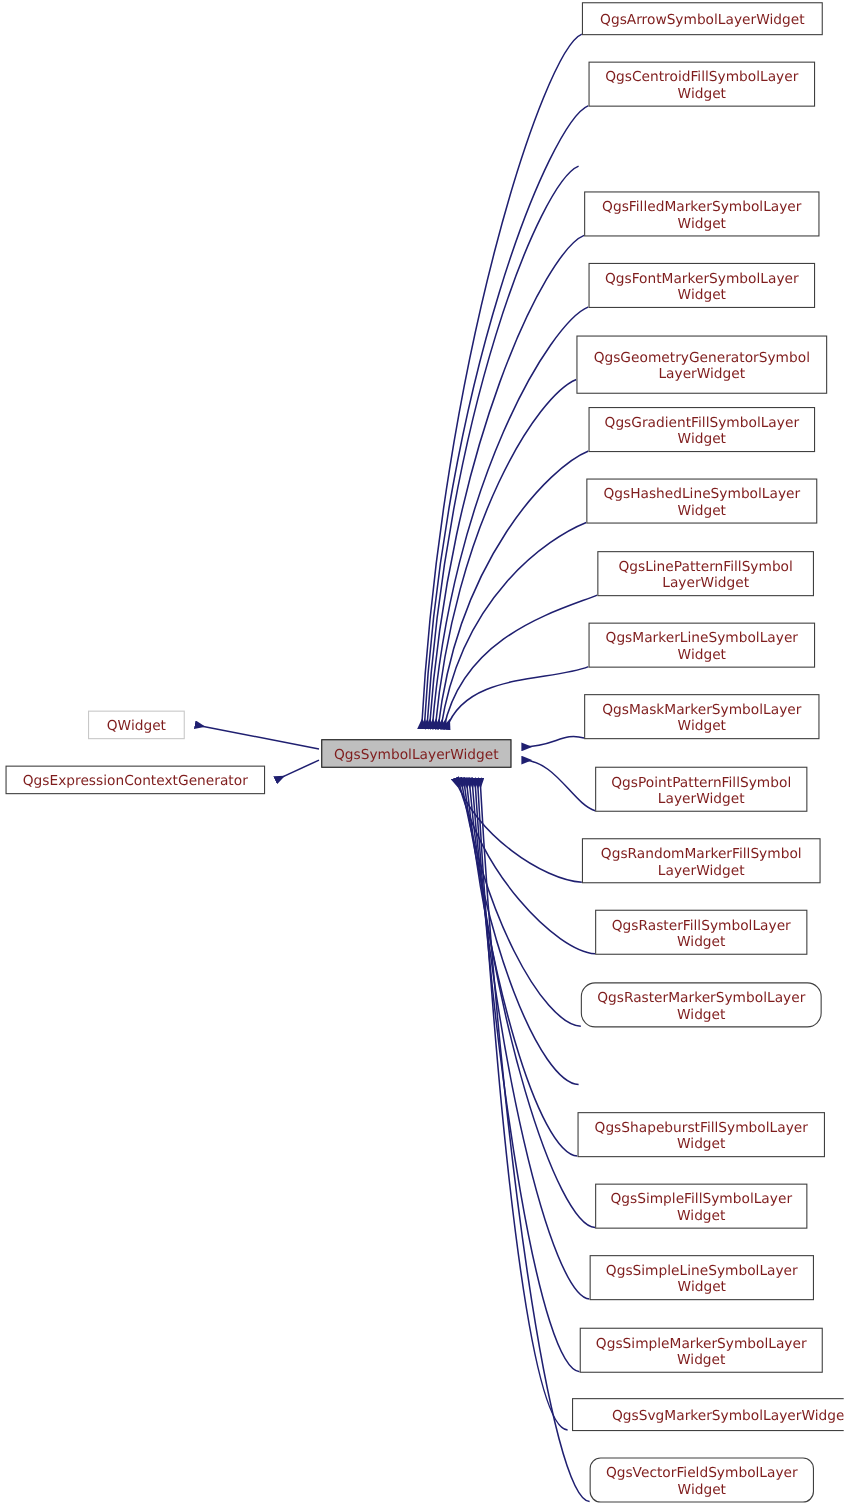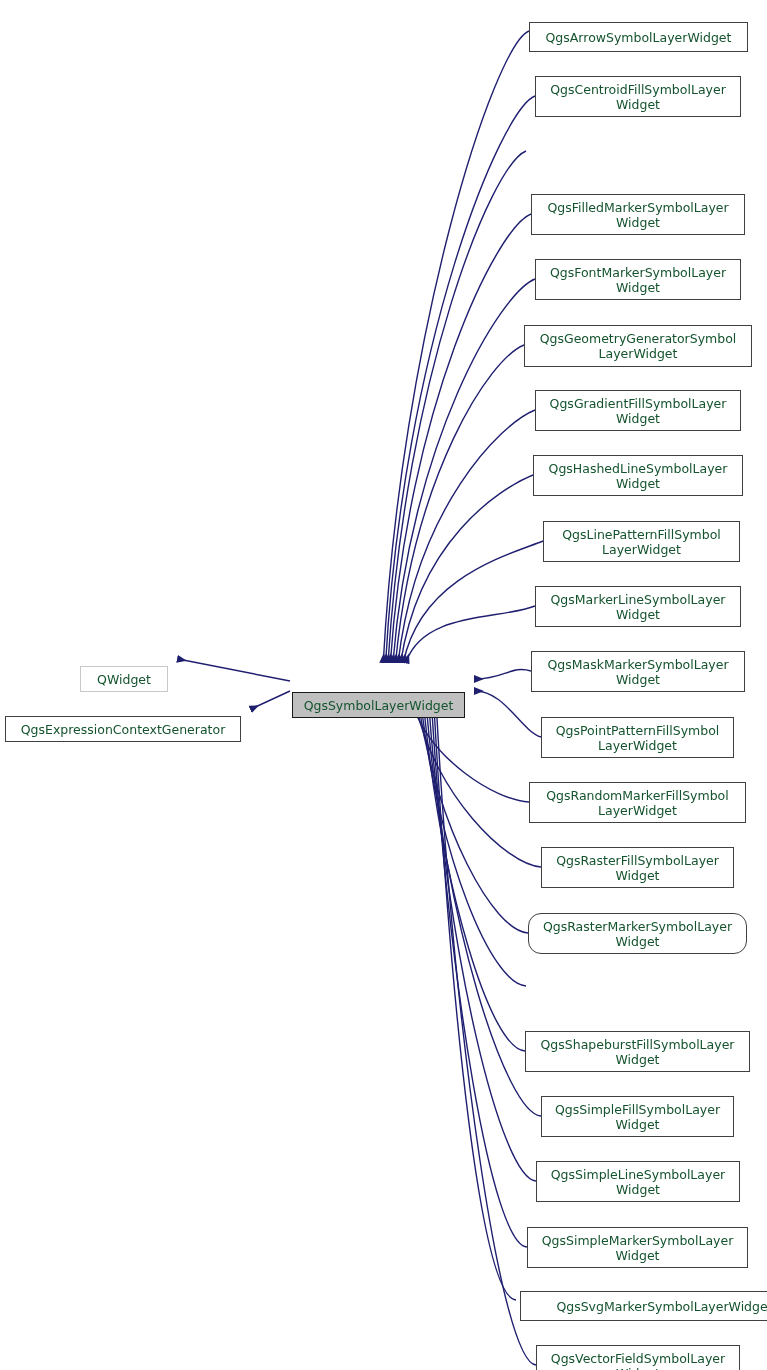--- a/index.html
+++ b/index.html
@@ -31,25 +31,24 @@
     position: absolute;
     box-sizing: border-box;
     background: #ffffff;
     border: 1px solid #404040;
     display: flex;
     align-items: center;
     justify-content: center;
     text-align: center;
     font-size: 12.5px;
     line-height: 15px;
-    color: #14532d;
+    color: #7f1d1d;
     letter-spacing: 0px;
     white-space: pre-line;
     padding: 0 8px;
-    margin-top: 20px;
   }
   .node.highlight {
     background: #bfbfbf;
     border: 1px solid #1a1a1a;
   }
   .node.faint {
     border: 1px solid #c8c8c8;
   }
   .node-label {
     display: block;
@@ -96,21 +95,21 @@
 <div class="node highlight" style="left: 292px; top: 672px; width: 173px; height: 26px;"><span class="node-label">QgsSymbolLayerWidget</span></div>
     <div class="node faint" style="left: 80px; top: 646px; width: 88px; height: 26px; align-items: center;"><span class="node-label">QWidget</span></div>
     <div class="node" style="left: 5px; top: 696px; width: 236px; height: 26px;"><span class="node-label">QgsExpressionContextGenerator</span></div>
     <div class="node" style="left: 529px; top: 2px; width: 219px; height: 30px;"><span class="node-label">QgsArrowSymbolLayerWidget</span></div>
     <div class="node" style="left: 535px; top: 56px; width: 206px; height: 41px;"><span class="node-label">QgsCentroidFillSymbolLayer
 Widget</span></div>
     <div class="node" style="left: 531px; top: 174px; width: 214px; height: 41px;"><span class="node-label">QgsFilledMarkerSymbolLayer
 Widget</span></div>
     <div class="node" style="left: 535px; top: 239px; width: 206px; height: 41px;"><span class="node-label">QgsFontMarkerSymbolLayer
 Widget</span></div>
-    <div class="node" style="left: 524px; top: 305px; width: 228px; height: 42px;"><span class="node-label">QgsGeometryGeneratorSymbol
+    <div class="node" style="left: 524px; top: 305px; width: 228px; height: 53px;"><span class="node-label">QgsGeometryGeneratorSymbol
 LayerWidget</span></div>
     <div class="node" style="left: 535px; top: 370px; width: 206px; height: 41px;"><span class="node-label">QgsGradientFillSymbolLayer
 Widget</span></div>
     <div class="node" style="left: 533px; top: 435px; width: 210px; height: 41px;"><span class="node-label">QgsHashedLineSymbolLayer
 Widget</span></div>
     <div class="node" style="left: 543px; top: 501px; width: 197px; height: 41px;"><span class="node-label">QgsLinePatternFillSymbol
 LayerWidget</span></div>
     <div class="node" style="left: 535px; top: 566px; width: 206px; height: 41px;"><span class="node-label">QgsMarkerLineSymbolLayer
 Widget</span></div>
     <div class="node" style="left: 531px; top: 631px; width: 214px; height: 41px;"><span class="node-label">QgsMaskMarkerSymbolLayer
@@ -125,15 +124,15 @@
 Widget</span></div>
     <div class="node" style="left: 525px; top: 1011px; width: 225px; height: 41px;"><span class="node-label">QgsShapeburstFillSymbolLayer
 Widget</span></div>
     <div class="node" style="left: 541px; top: 1076px; width: 193px; height: 41px;"><span class="node-label">QgsSimpleFillSymbolLayer
 Widget</span></div>
     <div class="node" style="left: 536px; top: 1141px; width: 204px; height: 41px;"><span class="node-label">QgsSimpleLineSymbolLayer
 Widget</span></div>
     <div class="node" style="left: 527px; top: 1207px; width: 221px; height: 41px;"><span class="node-label">QgsSimpleMarkerSymbolLayer
 Widget</span></div>
     <div class="node" style="left: 520px; top: 1271px; width: 289px; height: 30px;"><span class="node-label">QgsSvgMarkerSymbolLayerWidget</span></div>
-    <div class="node" style="left: 536px; top: 1325px; width: 204px; height: 41px;"><span class="node-label">QgsVectorFieldSymbolLayer
+    <div class="node" style="left: 536px; top: 1325px; width: 204px; height: 41px; border-radius: 10px;"><span class="node-label">QgsVectorFieldSymbolLayer
 Widget</span></div>
   </div>
 
 </body></html>

